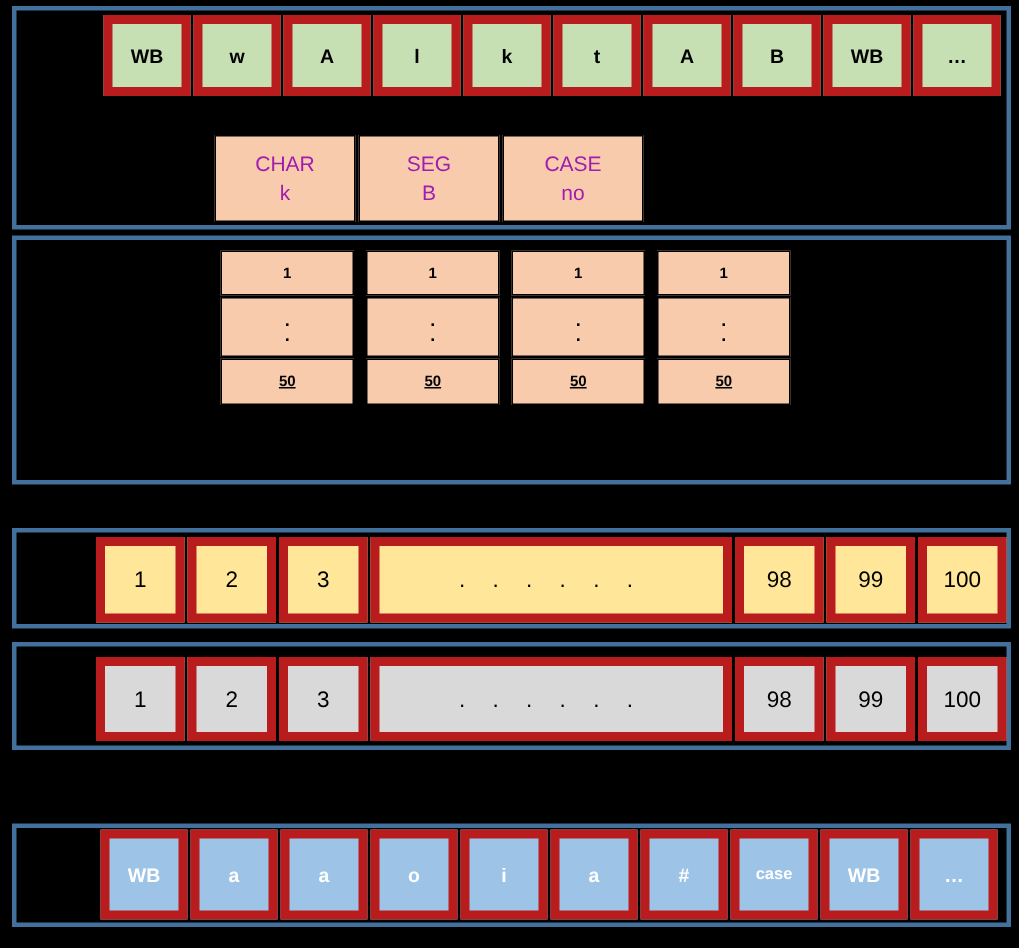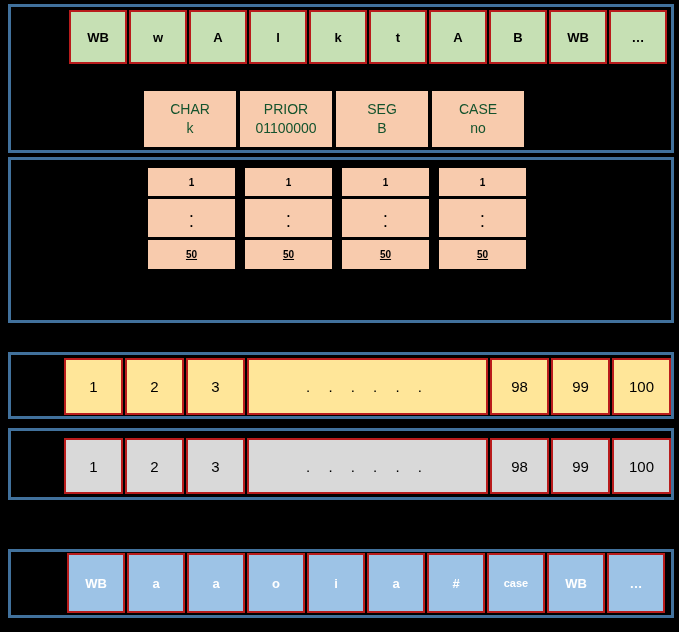--- a/index.html
+++ b/index.html
@@ -13,34 +13,34 @@
   }
   #panel-top{top:4px;height:149px;}
   #panel-features{top:157px;height:166px;}
   #panel-yellow{top:352px;height:67px;}
   #panel-gray{top:428px;height:72px;}
   #panel-bottom{top:549px;height:69px;}
 
   .row{position:absolute;display:flex;gap:2px;}
 
   .cell{
-    box-sizing:border-box;border:2px solid #b91c1c;
+    box-sizing:border-box;border:6px solid #b91c1c;
     display:flex;align-items:center;justify-content:center;color:#000000;
   }
 
   
   #green-row{left:58px;top:3px;}
   .green{width:58px;height:54px;background:#C6E0B4;font-weight:bold;font-size:13px;}
 
   
   #header-row{left:132px;top:83px;}
   .feature{
     box-sizing:border-box;border:1px solid #000000;width:94px;height:58px;
     background:#F8CBAD;display:flex;flex-direction:column;align-items:center;
-    justify-content:center;font-size:14px;line-height:19px;color:#14532d;
+    justify-content:center;font-size:14px;line-height:19px;color:#a21caf;
   }
 
   
   #cols-row{left:136px;top:7px;gap:8px;}
   .vcol{display:flex;flex-direction:column;gap:1px;width:89px;}
   .mini{
     box-sizing:border-box;border:1px solid #000000;background:#F8CBAD;
     display:flex;align-items:center;justify-content:center;
     font-weight:bold;font-size:10px;color:#000000;
   }
@@ -77,24 +77,20 @@
       <div class="cell green">t</div>
       <div class="cell green">A</div>
       <div class="cell green">B</div>
       <div class="cell green">WB</div>
       <div class="cell green">…</div>
     </div>
     <div class="row" id="header-row">
       <div class="feature">
         <div>CHAR</div>
         <div>k</div>
-      </div>
-      <div class="feature">
-        <div>PRIOR</div>
-        <div>01100000</div>
       </div>
       <div class="feature">
         <div>SEG</div>
         <div>B</div>
       </div>
       <div class="feature">
         <div>CASE</div>
         <div>no</div>
       </div>
     </div>

